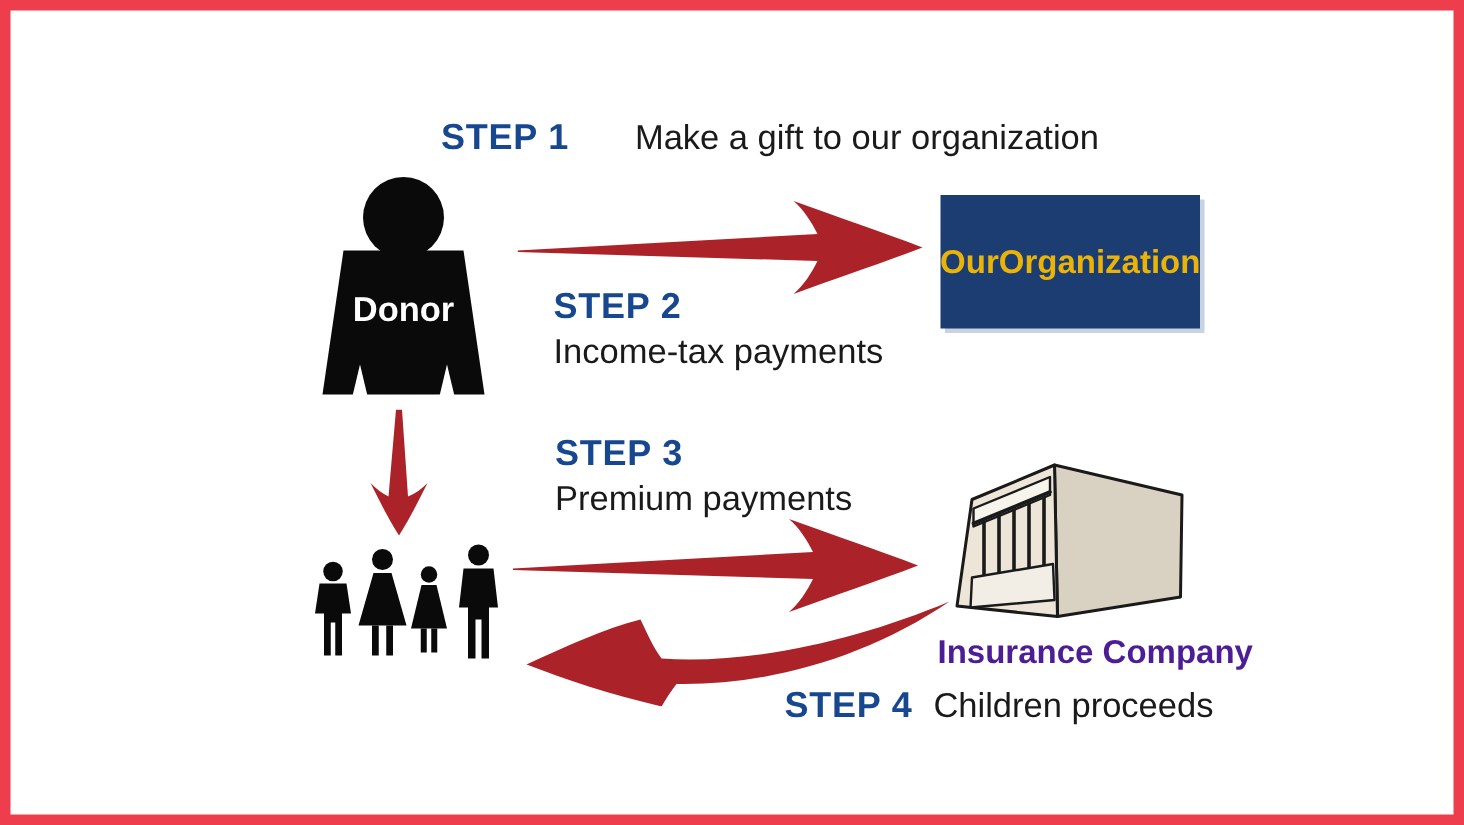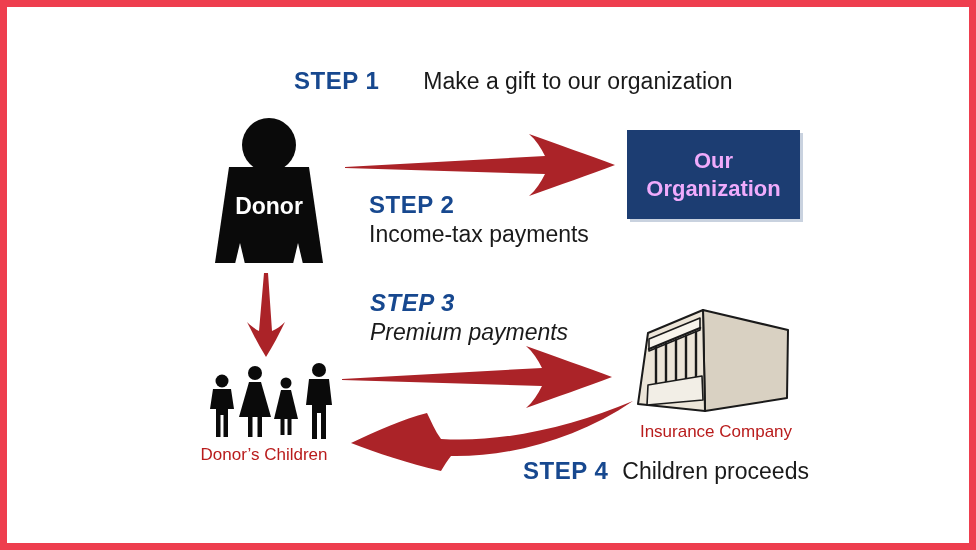--- a/index.html
+++ b/index.html
@@ -31,39 +31,39 @@
   .arrow-shape{fill:var(--arrow_red,#ab2328);}
   .donor-wrap{width:124px;height:148px;}
   .donor-label{
     position:absolute;left:0;top:76px;width:100%;
     text-align:center;color:#fff;font-weight:bold;font-size:23px;
   }
   .org-box{
     width:173px;height:89px;
     background:var(--org_navy,#1c3d72);
     box-shadow:3px 3px 0 #c9d2df;
-    display:flex;flex-direction:column;align-items:center;justify-content:center;
-    color:#f0abfc;font-weight:bold;font-size:22px;line-height:1.25;text-align:center;
+    display:flex;flex-direction:row;align-items:center;justify-content:center;
+    color:#eab308;font-weight:bold;font-size:22px;line-height:1.25;text-align:center;
   }
   .entity-label{
-    color:#b91c1c;font-weight:normal;font-size:17px;text-align:center;white-space:nowrap;
+    color:#4c1d95;font-weight:bold;font-size:22px;text-align:center;white-space:nowrap;
   }
   .bld-front{fill:var(--building_front,#ece5d8);stroke:#1a1a1a;stroke-width:2;stroke-linejoin:round;}
   .bld-side{fill:var(--building_side,#d9d1c2);stroke:#1a1a1a;stroke-width:2;stroke-linejoin:round;}
   .bld-panel{fill:var(--building_panel,#f2eee6);stroke:#1a1a1a;stroke-width:1.6;stroke-linejoin:round;}
   .bld-pediment{fill:#f7f4ec;stroke:#1a1a1a;stroke-width:1.6;stroke-linejoin:round;}
   .bld-line{stroke:#1a1a1a;stroke-width:2.4;stroke-linecap:round;}
   .notch{fill:#fff;}
 </style>
 </head>
 <body>
 
 <div class="stage">
 
-  <div class="abs inline-step" style="left:287px;top:60px;gap:44px;">
+  <div class="abs inline-step" style="left:287px;top:71px;gap:44px;">
     <span class="step-label">STEP 1</span>
     <span class="step-desc">Make a gift to our organization</span>
   </div>
 
   <div class="abs donor-wrap" style="left:200px;top:110px;">
     <svg width="124" height="148" viewBox="0 0 124 148">
       <circle class="silhouette" cx="62" cy="28" r="27"></circle>
       <path class="silhouette" d="M22 50 L102 50 L116 146 L8 146 Z"></path>
       <polygon class="notch" points="28,147 33,126 38,147"></polygon>
       <polygon class="notch" points="86,147 91,126 96,147"></polygon>
@@ -82,21 +82,21 @@
 
   <div class="abs org-box" style="left:620px;top:123px;">
     <span>Our</span>
     <span>Organization</span>
   </div>
 
   <svg class="abs" style="left:237px;top:266px;" width="44" height="86" viewBox="0 0 44 86">
     <path class="arrow-shape" d="M20 0 L15 58 C11 56 7 53 3 49 C9 61 15 73 22 84 C29 73 35 61 41 49 C37 53 33 56 28 58 L24 0 Z"></path>
   </svg>
 
-  <div class="abs stacked-step" style="left:363px;top:282px;font-style:italic;">
+  <div class="abs stacked-step" style="left:363px;top:282px;">
     <div class="step-label">STEP 3</div>
     <div class="step-desc">Premium payments</div>
   </div>
 
   <svg class="abs" style="left:190px;top:350px;" width="150" height="84" viewBox="0 0 150 84">
 
     <circle class="silhouette" cx="25" cy="24" r="6.5"></circle>
     <path class="silhouette" d="M16 32 L34 32 L37 52 L31 52 L31 80 L26.5 80 L26.5 58 L23.5 58 L23.5 80 L19 80 L19 52 L13 52 Z"></path>
 
     <circle class="silhouette" cx="58" cy="16" r="7"></circle>
@@ -105,21 +105,20 @@
     <rect class="silhouette" x="60.5" y="60" width="4.5" height="20"></rect>
 
     <circle class="silhouette" cx="89" cy="26" r="5.5"></circle>
     <path class="silhouette" d="M84 33 L94 33 L101 62 L77 62 Z"></path>
     <rect class="silhouette" x="83.5" y="62" width="4" height="16"></rect>
     <rect class="silhouette" x="90.5" y="62" width="4" height="16"></rect>
 
     <circle class="silhouette" cx="122" cy="13" r="7"></circle>
     <path class="silhouette" d="M112 22 L132 22 L135 48 L129 48 L129 82 L124 82 L124 56 L120 56 L120 82 L115 82 L115 48 L109 48 Z"></path>
   </svg>
-  <div class="abs entity-label" style="left:168px;top:438px;width:178px;">Donor’s Children</div>
 
   <svg class="abs" style="left:335px;top:338px;" width="272" height="64" viewBox="0 0 272 64">
     <path class="arrow-shape" d="M0 34 L200 23 C196 15 191 7 184 1 C214 12 244 22 270 32 C244 42 214 52 184 63 C191 57 196 49 200 41 L0 35 Z"></path>
   </svg>
 
   <svg class="abs" style="left:623px;top:294px;" width="168" height="116" viewBox="0 0 168 116">
     <path class="bld-side" d="M73 9 L158 29 L157 97 L75 110 Z"></path>
     <path class="bld-front" d="M18 32 L73 9 L75 110 L8 103 Z"></path>
     <polygon class="bld-pediment" points="19,38 70,17 70,29 19,50"></polygon>
     <line class="bld-line" x1="19" y1="48" x2="70" y2="27"></line>

